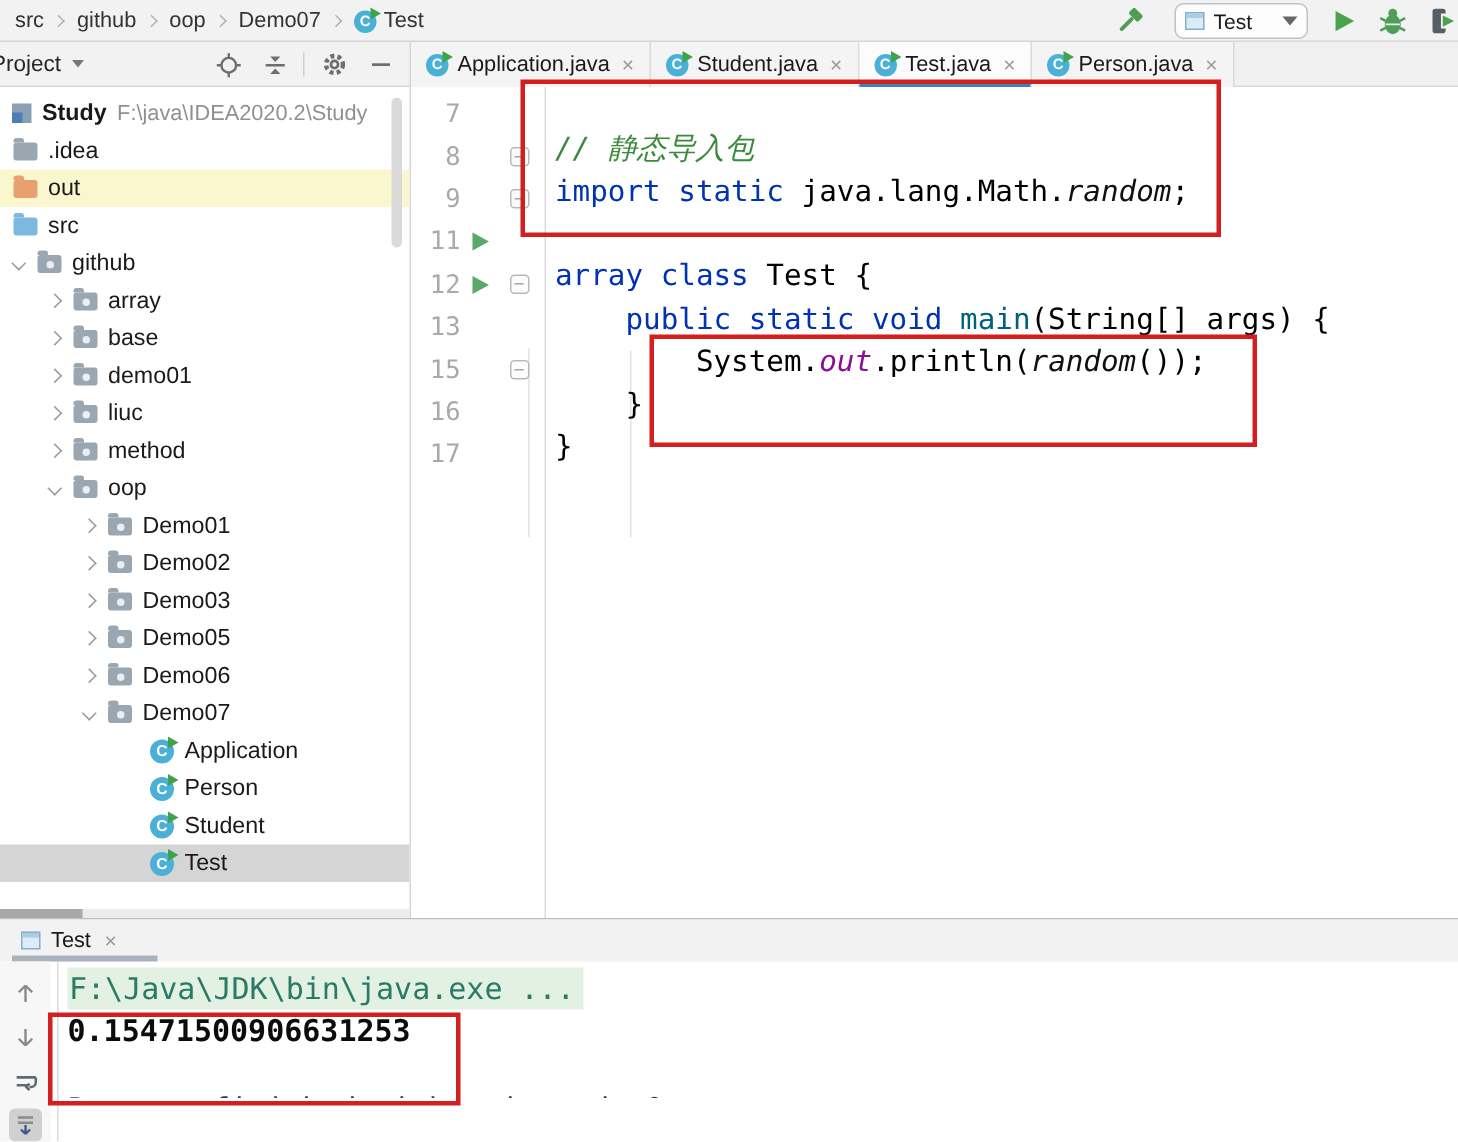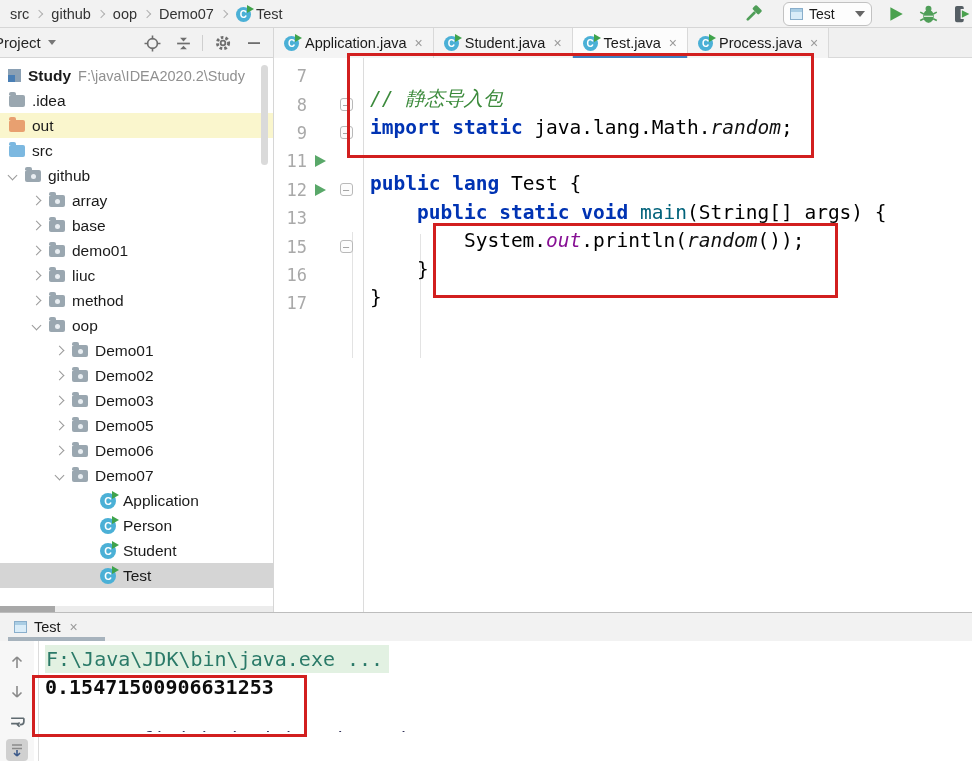--- a/index.html
+++ b/index.html
@@ -86,21 +86,21 @@
   .crow { height:28.4px; display:flex; align-items:center; }
   .ln { width:32px; padding-left:6px; text-align:right; font-family:"DejaVu Sans Mono", monospace;
         font-size:17px; color:#a9a9a9; flex:0 0 auto; }
   .runslot { width:26px; display:flex; justify-content:center; flex:0 0 auto; }
   .runarrow { width:0; height:0; border-left:11px solid #59a869; border-top:6.5px solid transparent;
               border-bottom:6.5px solid transparent; cursor:pointer; }
   .foldslot { width:26px; display:flex; justify-content:center; flex:0 0 auto; }
   .foldmark { width:13px; height:13px; border:1px solid #b9b9b9; border-radius:3px; background:#fcfcfc;
               color:#8a8a8a; font-size:11px; line-height:10px; text-align:center; cursor:pointer; }
   .ctext { font-family:"DejaVu Sans Mono", monospace; font-size:19.5px; white-space:pre; margin-left:11px; color:#000;margin-top:45px; }
-  .tk-kw { color:#0033b3; font-weight:700; }
+  .tk-kw { color:#0033b3; font-weight:400; }
   .tk-comment { color:#3b8a3b; font-style:italic; }
   .tk-sfield { color:#871094; font-style:italic; }
   .tk-smethod { color:#111; font-style:italic; }
   .tk-mdecl { color:#00627a; }
   .guide { position:absolute; width:1px; background:#e3e3e3; }
 
   
   .run-panel { position:absolute; left:0; top:612px; width:972px; height:149px; background:#fff;
                border-top:1px solid #bdbdbd; }
   .run-tabs { position:absolute; left:0; top:0; width:972px; height:28px; background:#f2f2f2; }
@@ -234,21 +234,21 @@
         <span>Student.java</span>
         <span class="tab-close">×</span>
       </div>
       <div class="etab active">
         <span class="cls-icon small">C</span>
         <span>Test.java</span>
         <span class="tab-close">×</span>
       </div>
       <div class="etab">
         <span class="cls-icon small">C</span>
-        <span>Process.java</span>
+        <span>Person.java</span>
         <span class="tab-close">×</span>
       </div>
     </div>
 
   <div class="proj-panel">
     <div class="tree" id="tree">
         <div class="trow">
           <span style="display: inline-block; width: 8px; flex: 0 0 auto;"></span>
           <span class="mod-ic"></span>
           <span class="lbl b">Study</span>
@@ -412,21 +412,21 @@
           <span class="foldslot">
             <span class="foldmark">–</span>
           </span>
         </div>
         <div class="crow">
           <span class="ln">11</span>
           <span class="runslot">
             <span class="runarrow"></span>
           </span>
           <span class="foldslot"></span>
-          <span class="ctext"><span class="tk-kw">public lang </span><span>Test {</span></span>
+          <span class="ctext"><span class="tk-kw">array class </span><span>Test {</span></span>
         </div>
         <div class="crow">
           <span class="ln">12</span>
           <span class="runslot">
             <span class="runarrow"></span>
           </span>
           <span class="foldslot">
             <span class="foldmark">–</span>
           </span>
           <span class="ctext"><span>    </span><span class="tk-kw">public static void </span><span class="tk-mdecl">main</span><span>(String[] args) {</span></span>

